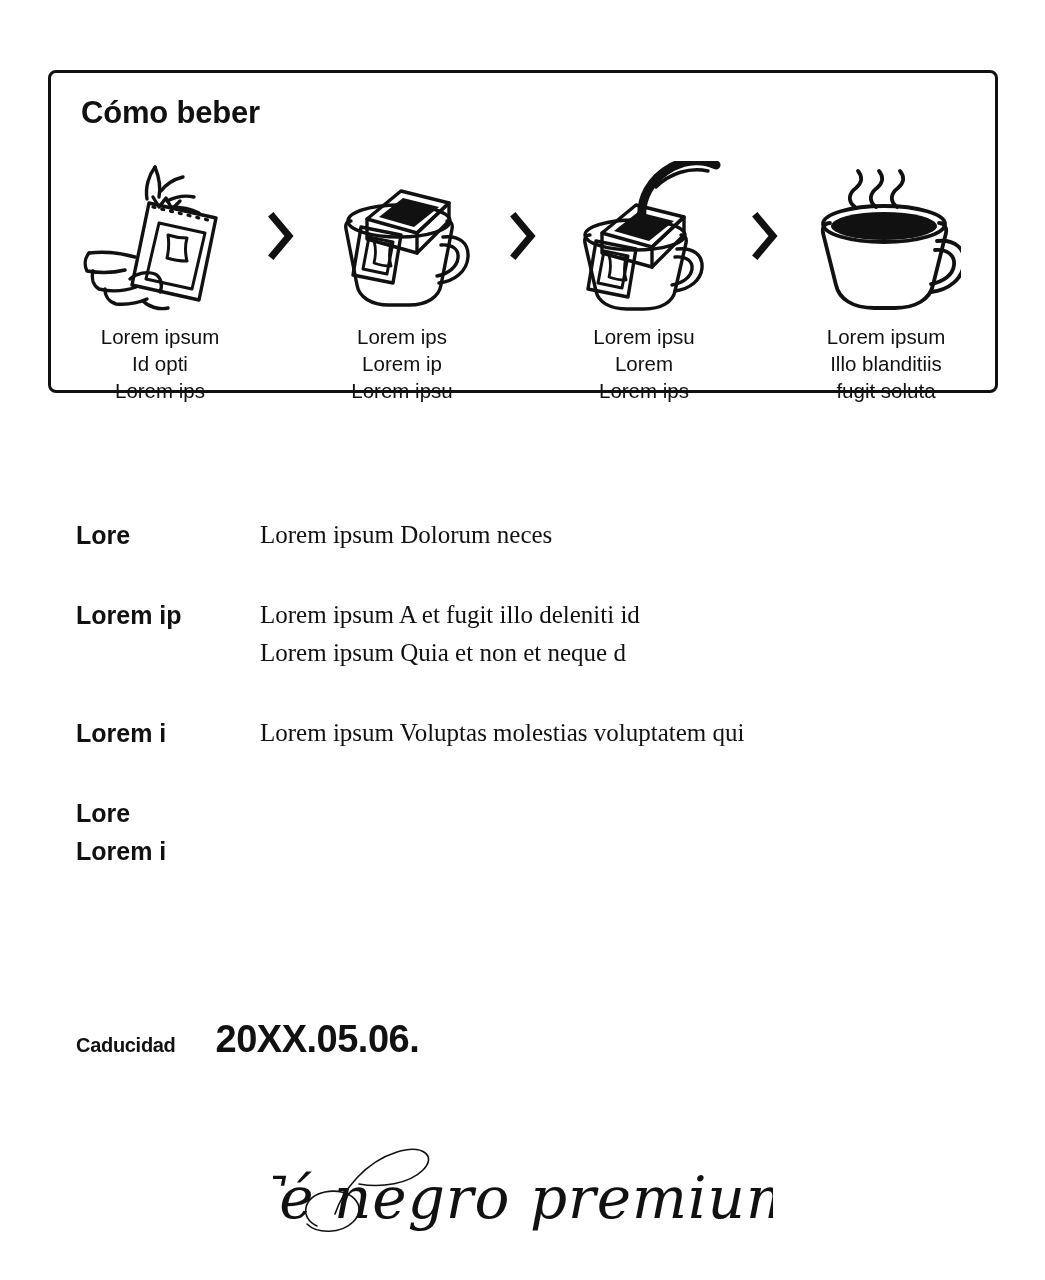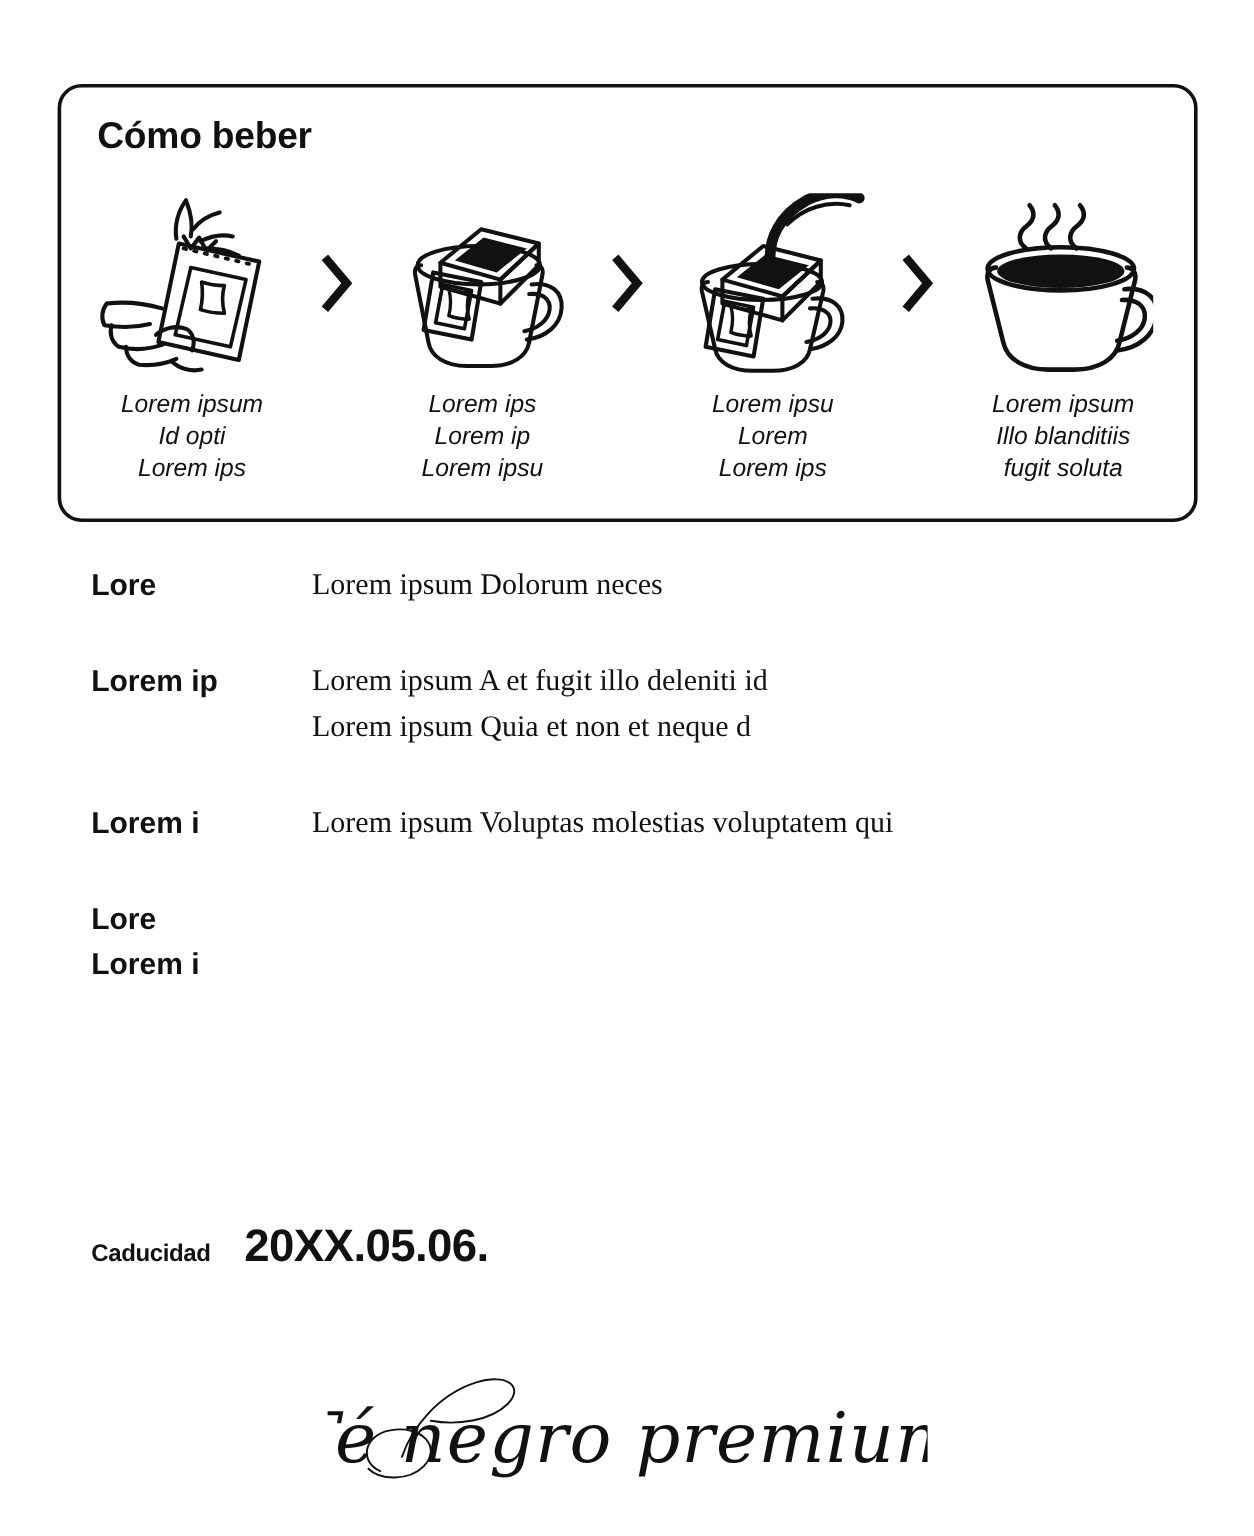--- a/index.html
+++ b/index.html
@@ -16,24 +16,24 @@
     color: #111111;
     overflow: hidden;
   }
 
   
   .howto-box {
     position: absolute;
     left: 48px;
     top: 70px;
     width: 950px;
-    height: 365px;
+    height: 323px;
     box-sizing: border-box;
     border: 3.5px solid #111111;
-    border-radius: 20px;
+    border-radius: 8px;
     background: #ffffff;
   }
   .howto-title {
     position: absolute;
     left: 30px;
     top: 22px;
     font-size: 31px;
     font-weight: bold;
     letter-spacing: -0.2px;
     color: #111111;
@@ -64,37 +64,37 @@
   .step-art svg { display: block; }
 
   .step-caption {
     margin-top: 12px;
     text-align: center;
     font-size: 20.5px;
     line-height: 27px;
     color: #111111;
     font-weight: normal;
   }
-  .step-caption div { white-space: nowrap; font-style: italic; }
+  .step-caption div { white-space: nowrap; }
 
   .chevron {
     width: 46px;
     height: 150px;
     display: flex;
     align-items: center;
     justify-content: center;
     flex: 0 0 auto;
   }
   .chevron svg { display: block; }
 
   
   .spec-table {
     position: absolute;
     left: 76px;
-    top: 469px;
+    top: 516px;
     width: 890px;
   }
   .spec-row {
     display: flex;
     align-items: flex-start;
     margin-bottom: 42px;
   }
   .spec-row:last-child { margin-bottom: 0; }
   .spec-label {
     flex: 0 0 184px;
@@ -120,21 +120,21 @@
     display: flex;
     align-items: baseline;
   }
   .expiry-label {
     font-size: 20px;
     font-weight: bold;
     color: #111111;
     letter-spacing: -0.3px;
   }
   .expiry-date {
-    margin-left: 28px;
+    margin-left: 40px;
     font-size: 38px;
     font-weight: bold;
     color: #111111;
     letter-spacing: -0.5px;
   }
 
   
   .brand-script {
     position: absolute;
     left: 0;

